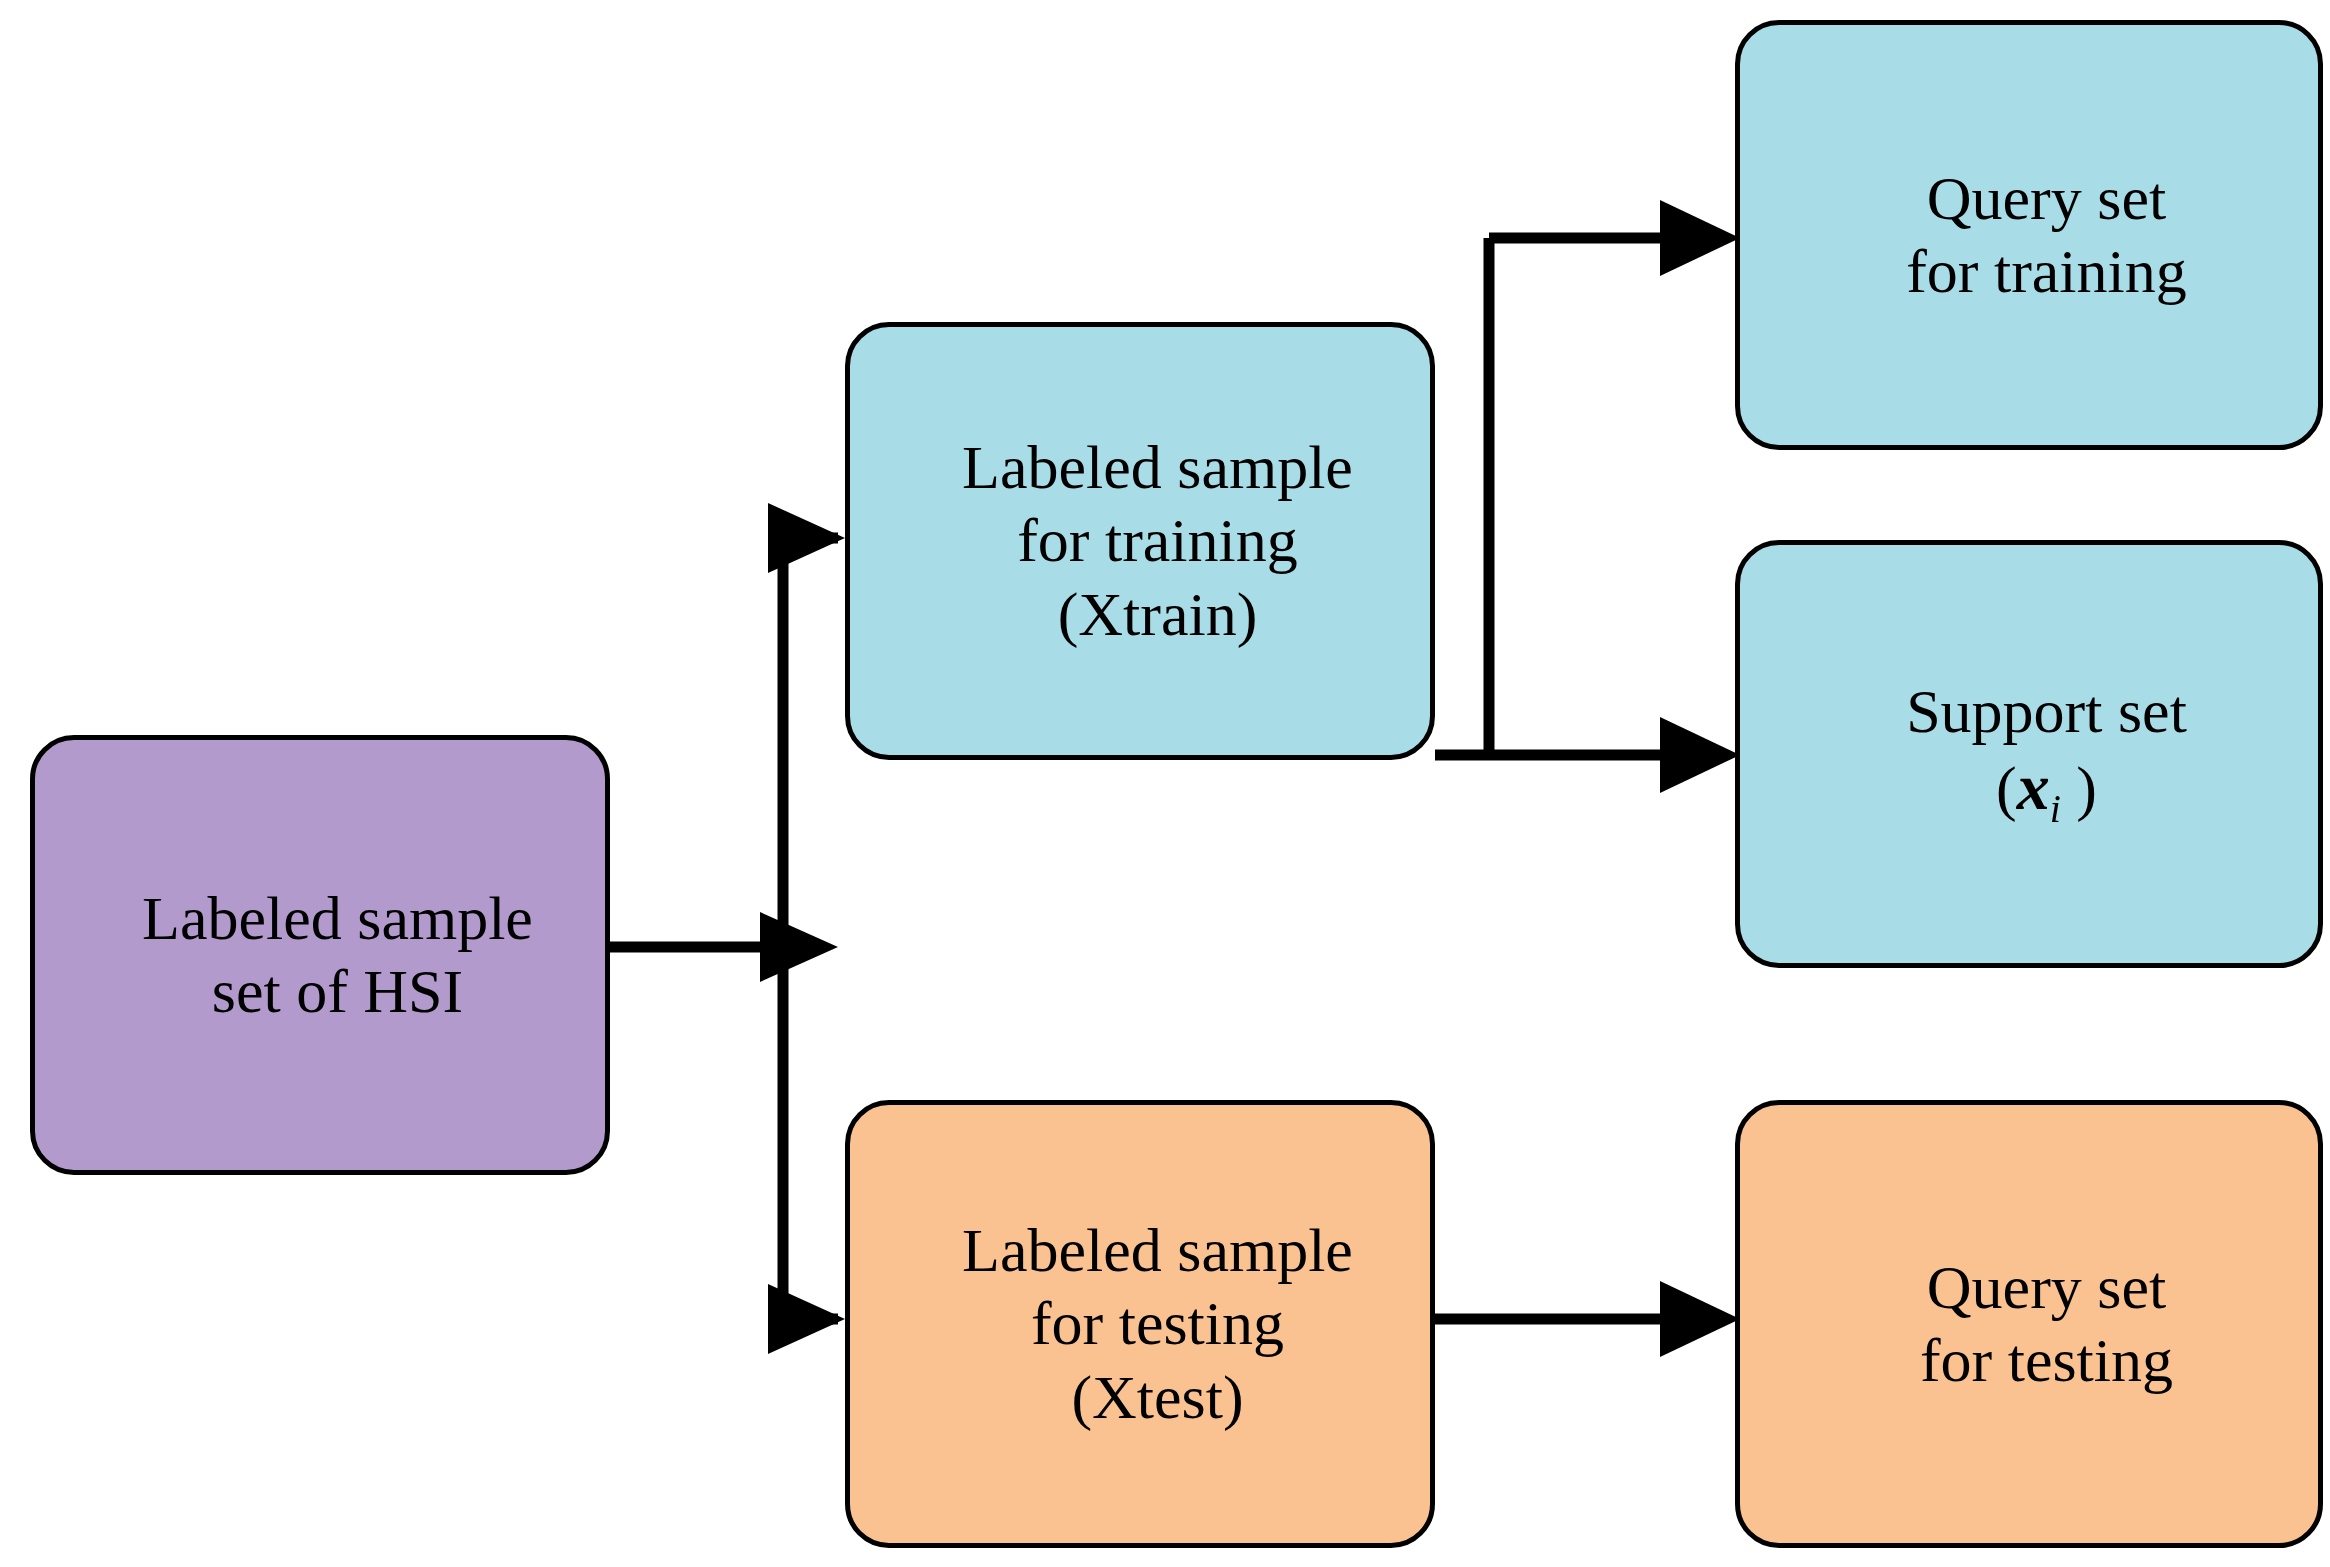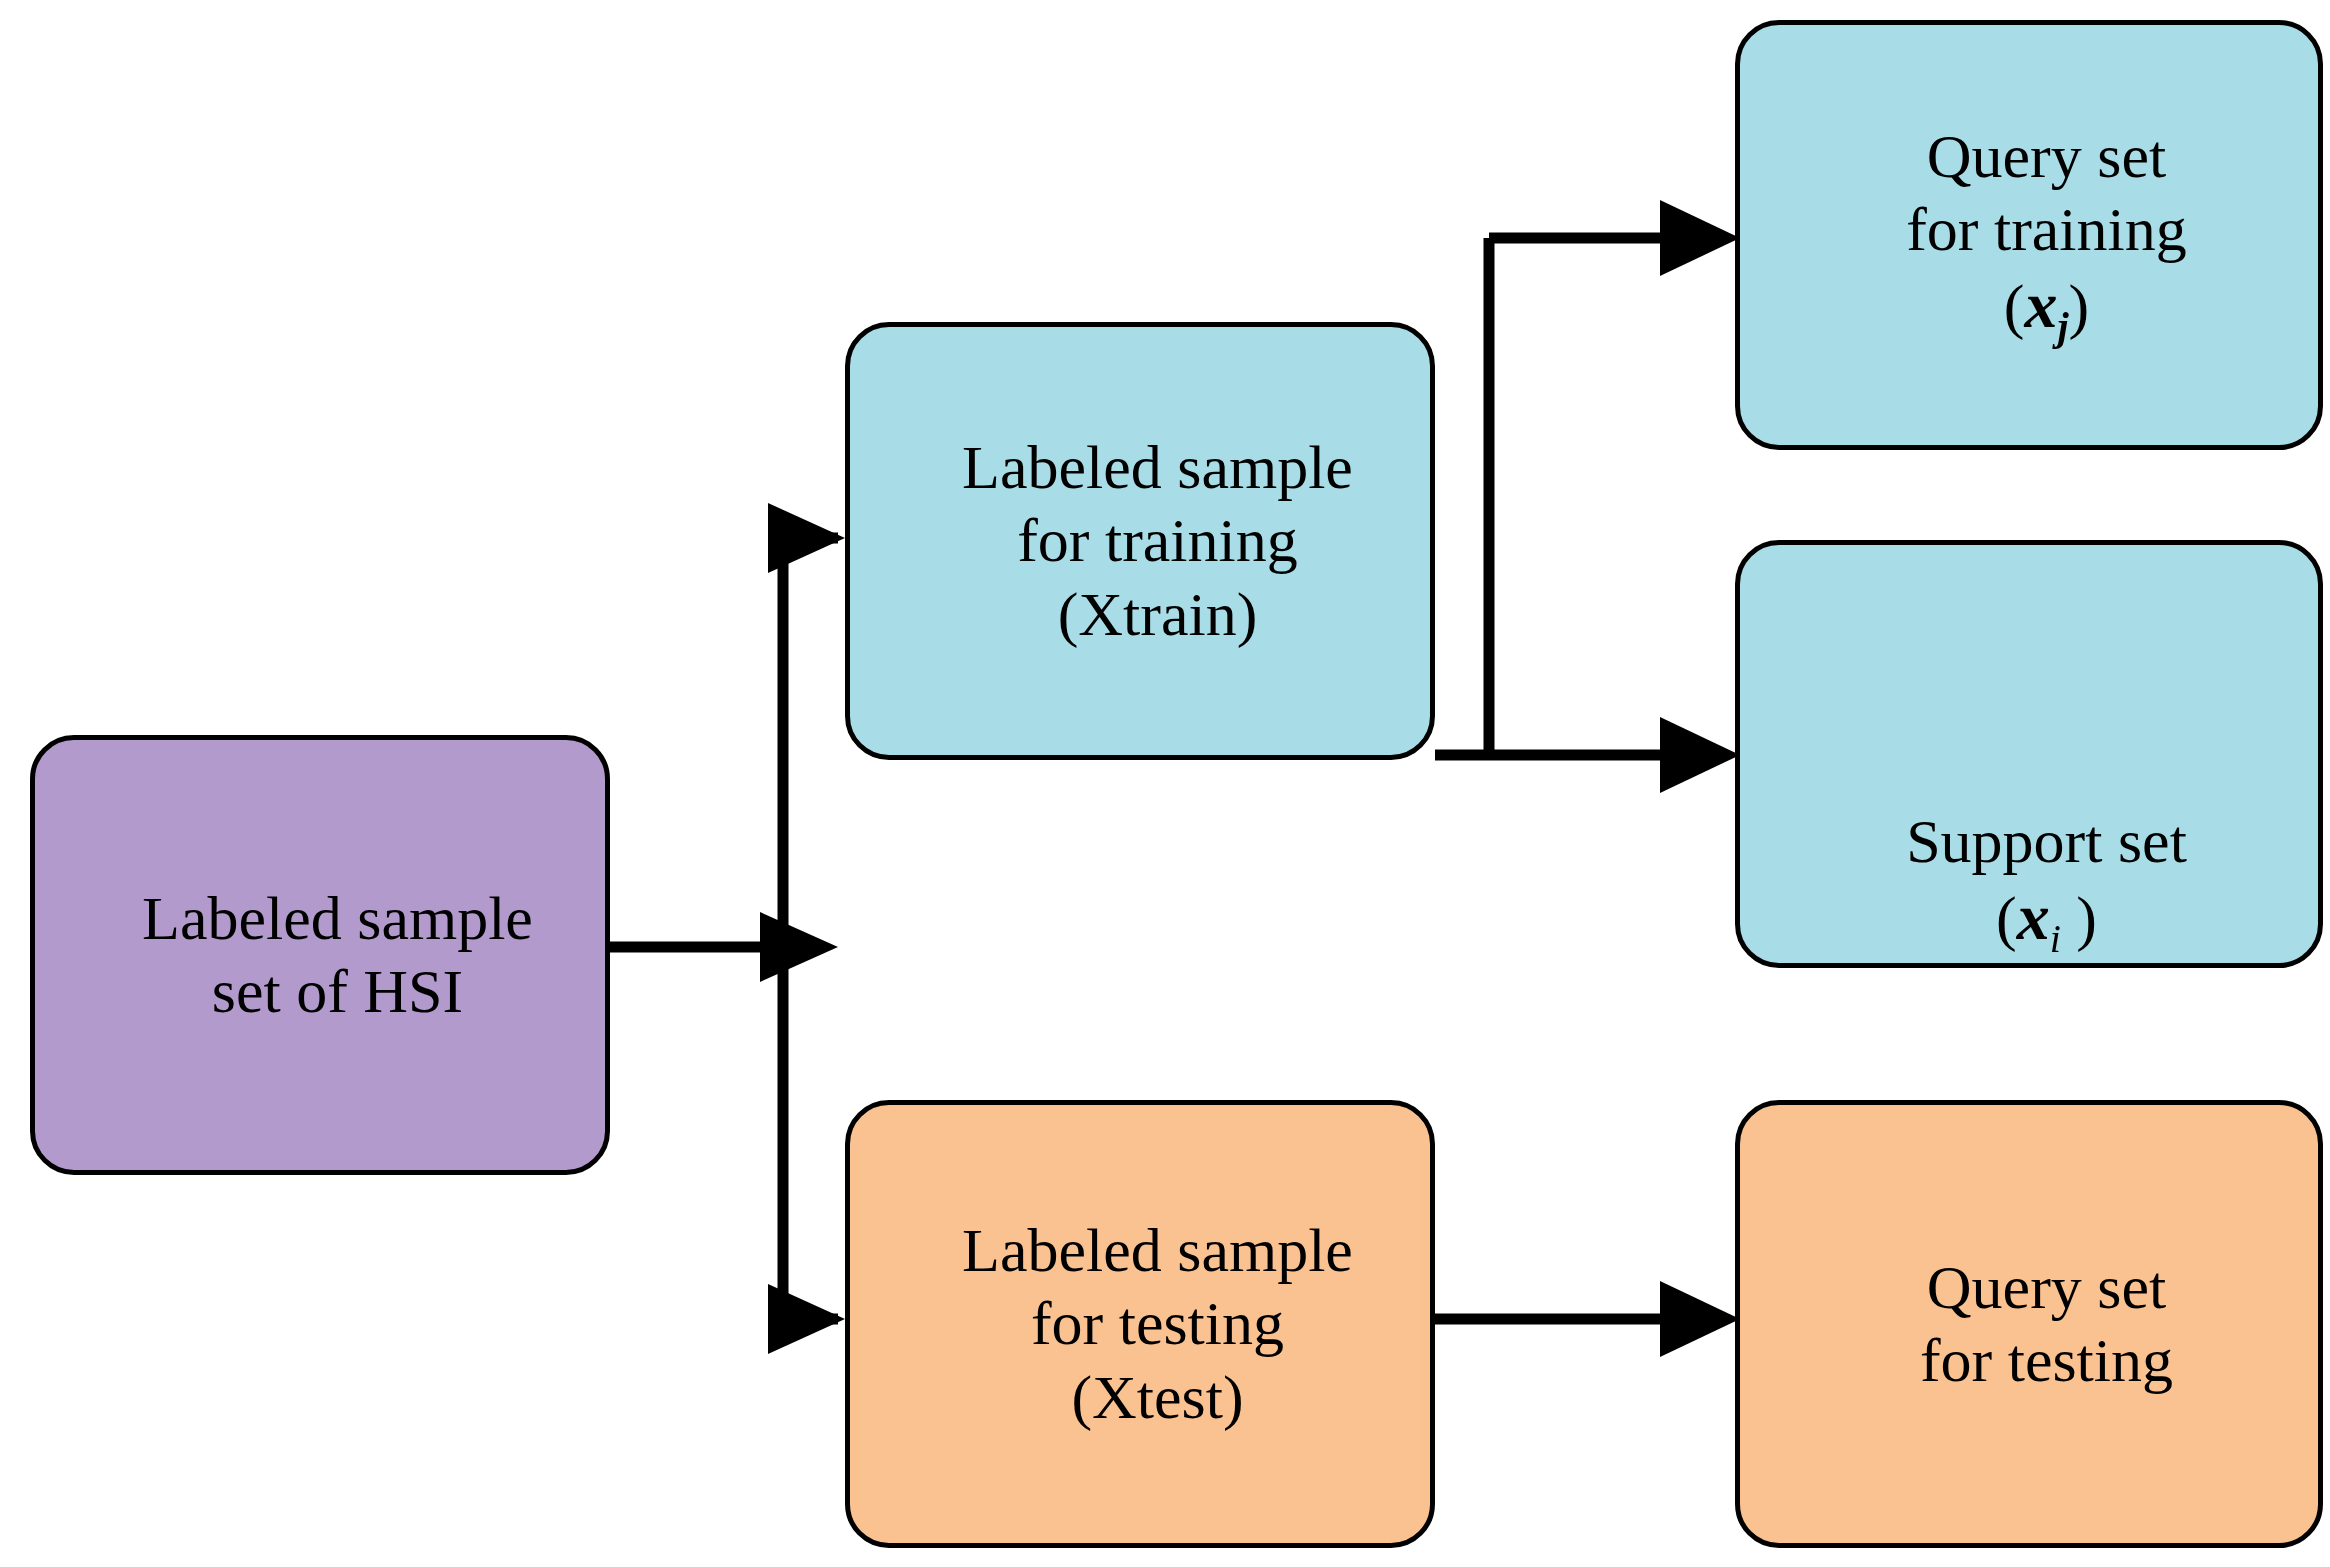--- a/index.html
+++ b/index.html
@@ -32,21 +32,21 @@
   .node .lbl {
     display: block;
     padding: 0 14px;
     white-space: pre-line;
   }
   
   #node-source    { left: 30px;   top: 735px;  width: 580px; height: 440px; }
   #node-train     { left: 845px;  top: 322px;  width: 590px; height: 438px; }
   #node-test      { left: 845px;  top: 1100px; width: 590px; height: 448px; }
   #node-query-tr  { left: 1735px; top: 20px;   width: 588px; height: 430px; }
-  #node-support   { left: 1735px; top: 540px;  width: 588px; height: 428px; align-items: flex-end; }
+  #node-support   { left: 1735px; top: 540px;  width: 588px; height: 428px; }
   #node-query-te  { left: 1735px; top: 1100px; width: 588px; height: 448px; }
 
   
   #wires {
     position: absolute;
     left: 0; top: 0;
     width: 2330px;
     height: 1567px;
     pointer-events: none;
   }
@@ -140,21 +140,20 @@
   <div class="node" id="node-test" style="background:#FBC291;">
     <span class="lbl">Labeled sample
 for testing
 (Xtest)</span>
   </div>
 
   <div class="node" id="node-query-tr" style="background:#A8DCE6;">
     <div>
       <span class="lbl">Query set
 for training</span>
-      <span class="lbl"><span class="paren">(</span><span class="sym">x</span><span class="sub">j</span><span class="paren">)</span></span>
     </div>
   </div>
 
   <div class="node" id="node-support" style="background:#A8DCE6;">
     <div>
       <span class="lbl">Support set</span>
       <span class="lbl" style=""><span class="paren">(</span><span class="sym">x</span><span class="sub-thin">i</span><span class="paren"> )</span></span>
     </div>
   </div>
 

